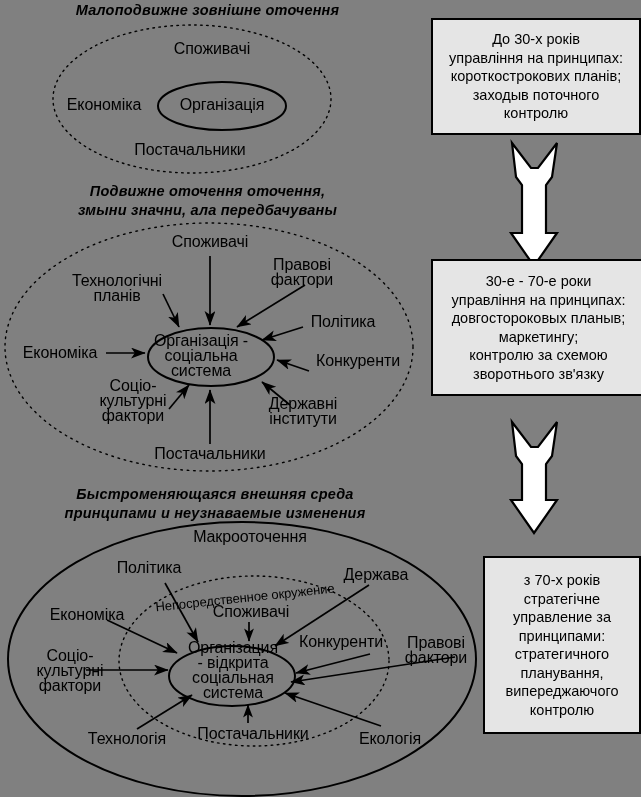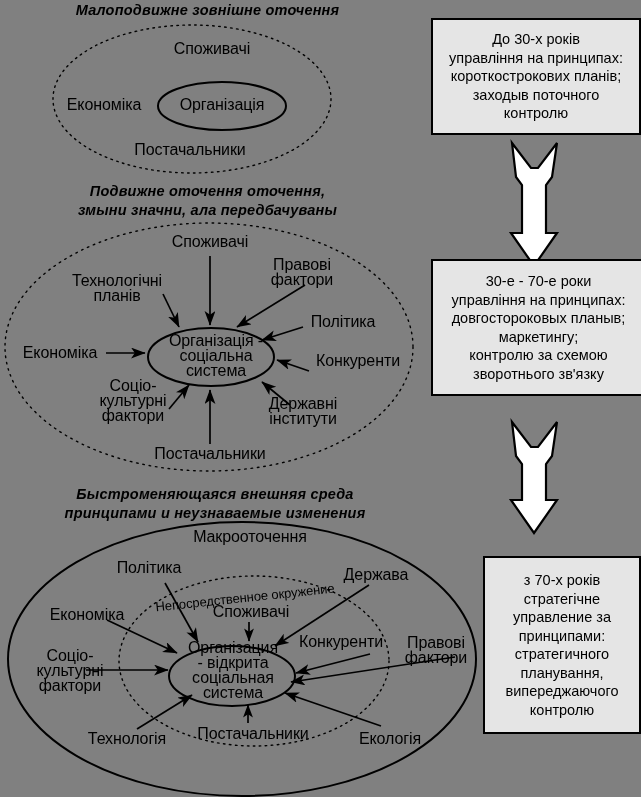--- a/index.html
+++ b/index.html
@@ -132,21 +132,21 @@
 <div class="lbl" style="left:162px; top:97px; width:120px;">Організація</div>
 <div class="lbl" style="left:120px; top:142px; width:140px;">Постачальники</div>
 
 <div class="lbl" style="left:155px; top:234px; width:110px;">Споживачі</div>
 <div class="lbl" style="left: 57px; top: 273px; width: 120px; white-space: pre-line;">Технологічні
 планів</div>
 <div class="lbl" style="left: 258px; top: 257px; width: 88px; white-space: pre-line;">Правові
 фактори</div>
 <div class="lbl" style="left:302px; top:314px; width:82px;">Політика</div>
 <div class="lbl" style="left:14px; top:345px; width:92px;">Економіка</div>
-<div class="lbl" style="left: 166px; top: 333px; width: 100px; white-space: pre-line;">Організація -
+<div class="lbl" style="left: 151px; top: 333px; width: 100px; white-space: pre-line;">Організація -
 соціальна
 система</div>
 <div class="lbl" style="left:310px; top:353px; width:96px;">Конкуренти</div>
 <div class="lbl" style="left: 85px; top: 378px; width: 96px; white-space: pre-line;">Соціо-
 культурні
 фактори</div>
 <div class="lbl" style="left: 258px; top: 396px; width: 90px; white-space: pre-line;">Державні
 інститути</div>
 <div class="lbl" style="left:140px; top:446px; width:140px;">Постачальники</div>
 

